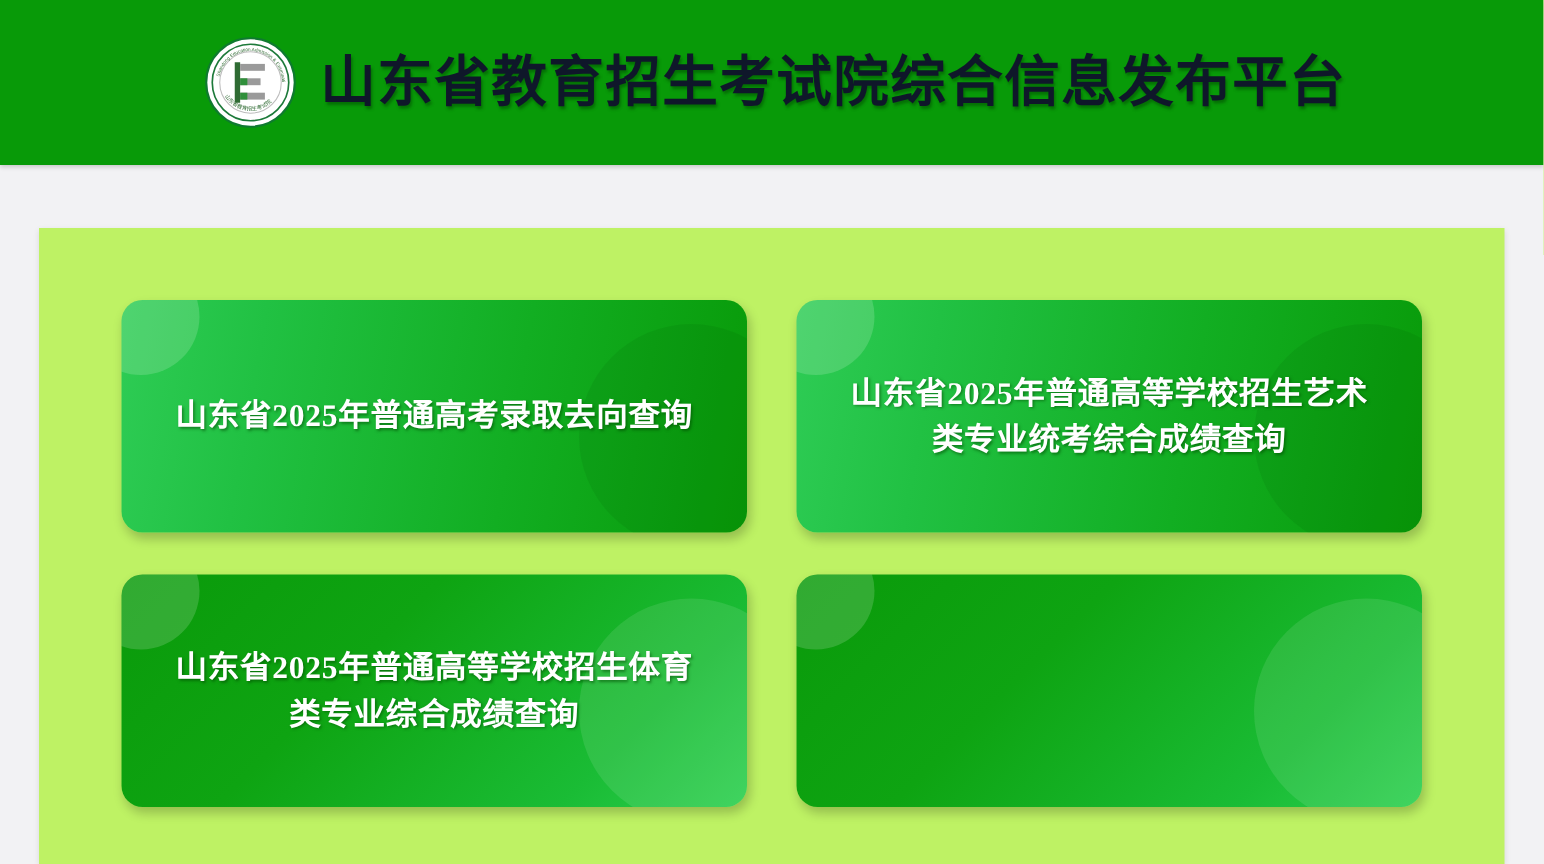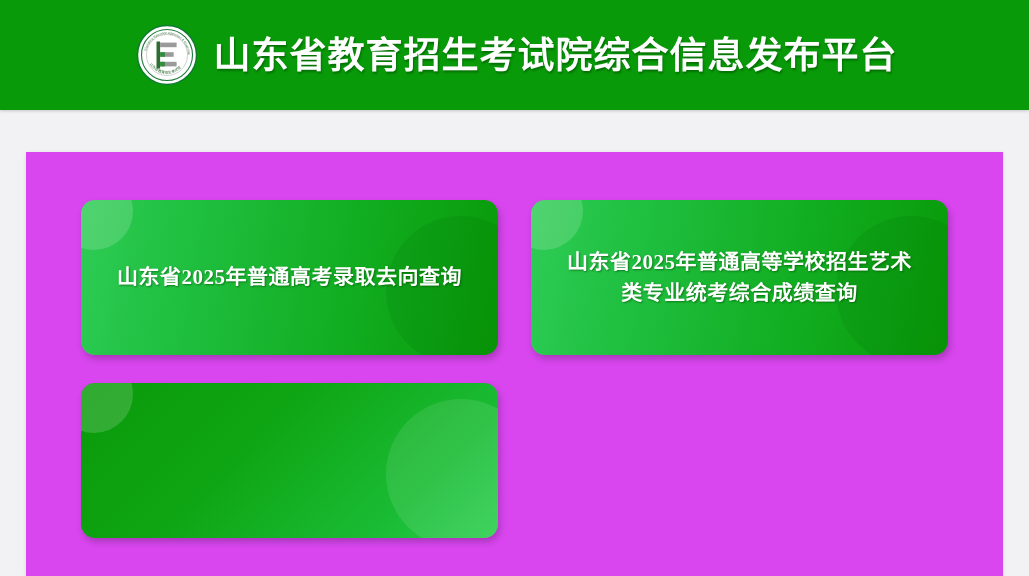--- a/index.html
+++ b/index.html
@@ -35,39 +35,39 @@
 
   .site-logo {
     width: 62px;
     height: 62px;
     flex: 0 0 62px;
     position: relative;
   }
   .site-logo svg { display: block; }
 
   .site-title {
-    color: #ffffff;
+    color: #0f172a;
     font-family: "Liberation Serif", "DejaVu Serif", serif;
     font-weight: bold;
     font-size: 37px;
     letter-spacing: 1px;
     line-height: 1;
     white-space: nowrap;
     text-shadow: 1px 2px 2px rgba(0,60,0,0.45);
   }
 
   
   .page-body {
     height: 466px;
     box-sizing: border-box;
     padding: 42px 26px 0 26px;
     background: #f2f2f4;
   }
   .content-panel {
-    background: #d946ef;
+    background: #bef264;
     box-sizing: border-box;
     height: 424px;
     padding: 48px 55px 0 55px;
     box-shadow: 0 1px 4px rgba(0,0,0,0.10);
     overflow: hidden;
   }
 
   
   .card-grid {
     display: grid;
@@ -178,20 +178,25 @@
         <span class="blob blob-right"></span>
         <span class="card-label">山东省2025年普通高考录取去向查询</span>
       </div>
 
       <div class="entry-card grad-a">
         <span class="blob blob-tl"></span>
         <span class="blob blob-right"></span>
         <span class="card-label">山东省2025年普通高等学校招生艺术类专业统考综合成绩查询</span>
       </div>
 
+      <div class="entry-card grad-b">
+        <span class="blob blob-tl"></span>
+        <span class="blob blob-right"></span>
+        <span class="card-label">山东省2025年普通高等学校招生体育类专业综合成绩查询</span>
+      </div>
 
       <div class="entry-card grad-b">
         <span class="blob blob-tl"></span>
         <span class="blob blob-right"></span>
       </div>
 
     </div>
   </div>
 </div>
 

